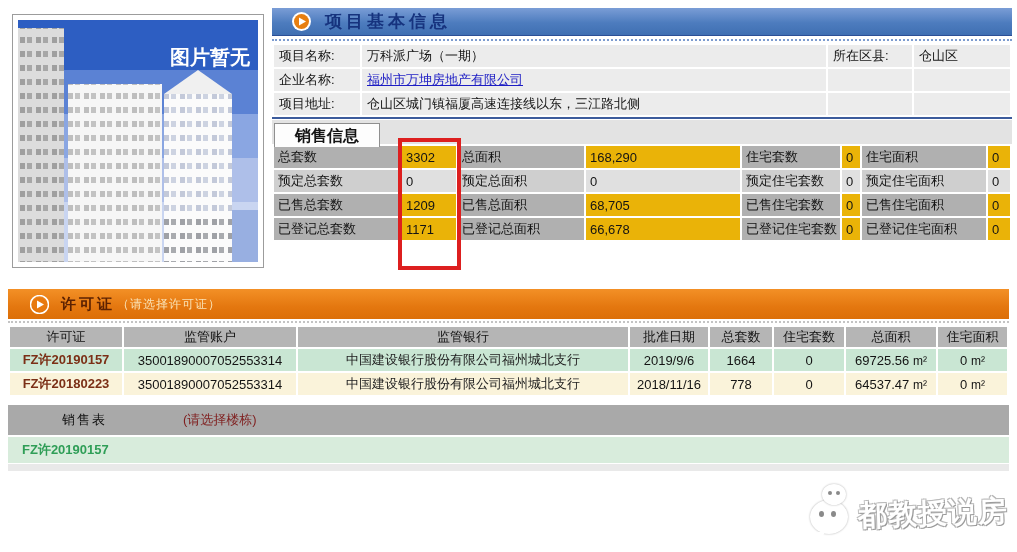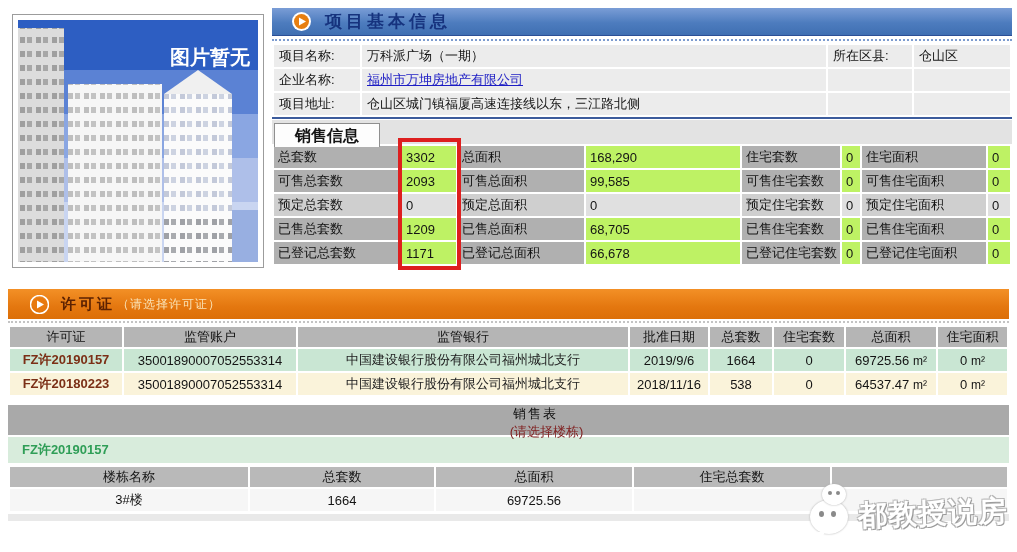--- a/index.html
+++ b/index.html
@@ -41,21 +41,21 @@
   
   .tab-row { position:relative; height:24px; background:#e3e3e3; margin-top:1px; }
   .sales-tab {
     position:absolute; left:2px; top:3px; width:106px; height:24px; background:#fdfdfd;
     border:1px solid #8f8f8f; border-bottom:none; text-align:center;
     font-weight:bold; font-size:16px; line-height:23px;
   }
   .sales-table { width:740px; border-spacing:2px; }
   .sales-table td { height:22px; font-size:13px; padding:0 4px; white-space:nowrap; overflow:hidden; }
   .sales-table td.l  { background:#b0b0b0; }
-  .sales-table td.v  { background:#bef264; }
+  .sales-table td.v  { background:#eab308; }
   .sales-table tr.lt td.l { background:#cfcfcf; }
   .sales-table tr.lt td.v { background:#e0e0e0; }
 
   .red-box {
     position:absolute; left:398px; top:138px; width:63px; height:132px;
     border:4px solid #dd1f1f; pointer-events:none; z-index:5;
   }
 
   
   .lower { position:absolute; left:8px; top:289px; width:1001px; }
@@ -71,21 +71,21 @@
   .lic-table th {
     background:#b5b5b5; height:20px; font-size:13px; font-weight:normal; text-align:center;
   }
   .lic-table td { height:22px; font-size:13px; text-align:center; white-space:nowrap; overflow:hidden; }
   .lic-table tr.green td { background:#c9e6d3; }
   .lic-table tr.cream td { background:#faf3da; }
   .lic-table td.code { font-weight:bold; color:#7b2f16; }
   .lic-table td.bank { color:#222;margin-top:16px; }
 
   
-  .gray-bar { margin-top:8px; height:30px; background:#a9a9a9; display:flex; align-items:center;flex-direction:column; }
+  .gray-bar { margin-top:8px; height:30px; background:#a9a9a9; display:flex; align-items:center; }
   .gray-bar .st-title { margin-left:54px; font-size:13px; color:#101010; letter-spacing:2px; }
   .gray-bar .st-subtitle { margin-left:76px; font-size:13px; color:#7f1d1d; }
   .green-bar { margin-top:2px; height:26px; background:#d8ecdc; display:flex; align-items:center; }
   .green-bar .sel-lic { margin-left:14px; font-size:13px; font-weight:bold; color:#2f9e57; }
 
   .bld-table { margin-top:2px; width:1001px; border-spacing:2px; }
   .bld-table th { background:#b9b9b9; height:20px; font-size:13px; font-weight:normal; text-align:center; }
   .bld-table td { background:#f6f6f6; height:22px; font-size:13px; text-align:center; }
   .bottom-strip { margin-top:1px; height:7px; background:#e9e9e9; }
 
@@ -210,30 +210,20 @@
     </colgroup>
     <tbody>
         <tr>
       <td class="l">总套数</td>
       <td class="v">3302</td>
       <td class="l">总面积</td>
       <td class="v">168,290</td>
       <td class="l">住宅套数</td>
       <td class="v">0</td>
       <td class="l">住宅面积</td>
-      <td class="v">0</td>
-    </tr>
-    <tr>
-      <td class="l">可售总套数</td>
-      <td class="v">2093</td>
-      <td class="l">可售总面积</td>
-      <td class="v">99,585</td>
-      <td class="l">可售住宅套数</td>
-      <td class="v">0</td>
-      <td class="l">可售住宅面积</td>
       <td class="v">0</td>
     </tr>
     <tr class="lt">
       <td class="l">预定总套数</td>
       <td class="v">0</td>
       <td class="l">预定总面积</td>
       <td class="v">0</td>
       <td class="l">预定住宅套数</td>
       <td class="v">0</td>
       <td class="l">预定住宅面积</td>
@@ -307,61 +297,36 @@
       <td>1664</td>
       <td>0</td>
       <td><span>69725.56</span>&nbsp;<span class="unit">m²</span></td>
       <td><span>0</span>&nbsp;<span class="unit">m²</span></td>
     </tr>
     <tr class="cream">
       <td class="code">FZ许20180223</td>
       <td>35001890007052553314</td>
       <td class="bank">中国建设银行股份有限公司福州城北支行</td>
       <td>2018/11/16</td>
-      <td>538</td>
+      <td>778</td>
       <td>0</td>
       <td><span>64537.47</span>&nbsp;<span class="unit">m²</span></td>
       <td><span>0</span>&nbsp;<span class="unit">m²</span></td>
     </tr>
   </tbody>
     </table>
 
   <div class="gray-bar">
     <span class="st-title">销售表</span>
     <span class="st-subtitle">(请选择楼栋)</span>
   </div>
   <div class="green-bar">
     <span class="sel-lic">FZ许20190157</span>
   </div>
 
-  <table class="bld-table">
-    <colgroup>
-      <col style="width:238px">
-        <col style="width:184px">
-        <col style="width:196px">
-        <col style="width:196px">
-        <col style="width:175px">
-    </colgroup>
-    <tbody>
-        <tr>
-      <th>楼栋名称</th>
-      <th>总套数</th>
-      <th>总面积</th>
-      <th>住宅总套数</th>
-      <th></th>
-    </tr>
-    <tr>
-      <td>3#楼</td>
-      <td>1664</td>
-      <td>69725.56</td>
-      <td></td>
-      <td></td>
-    </tr>
-  </tbody>
-    </table>
   <div class="bottom-strip"></div>
 </div>
 
 <div class="watermark">
   <span class="bubble big">
     <span class="eye e1"></span>
       <span class="eye e2"></span>
       <span class="tail"></span>
   </span>
   <span class="bubble small">

